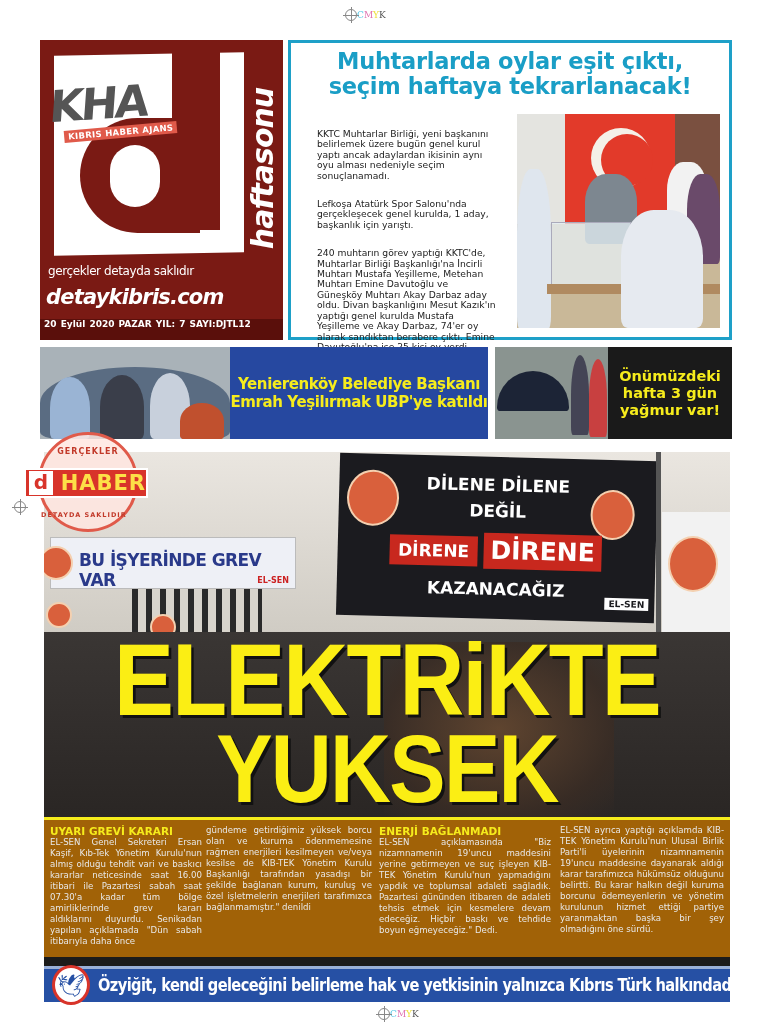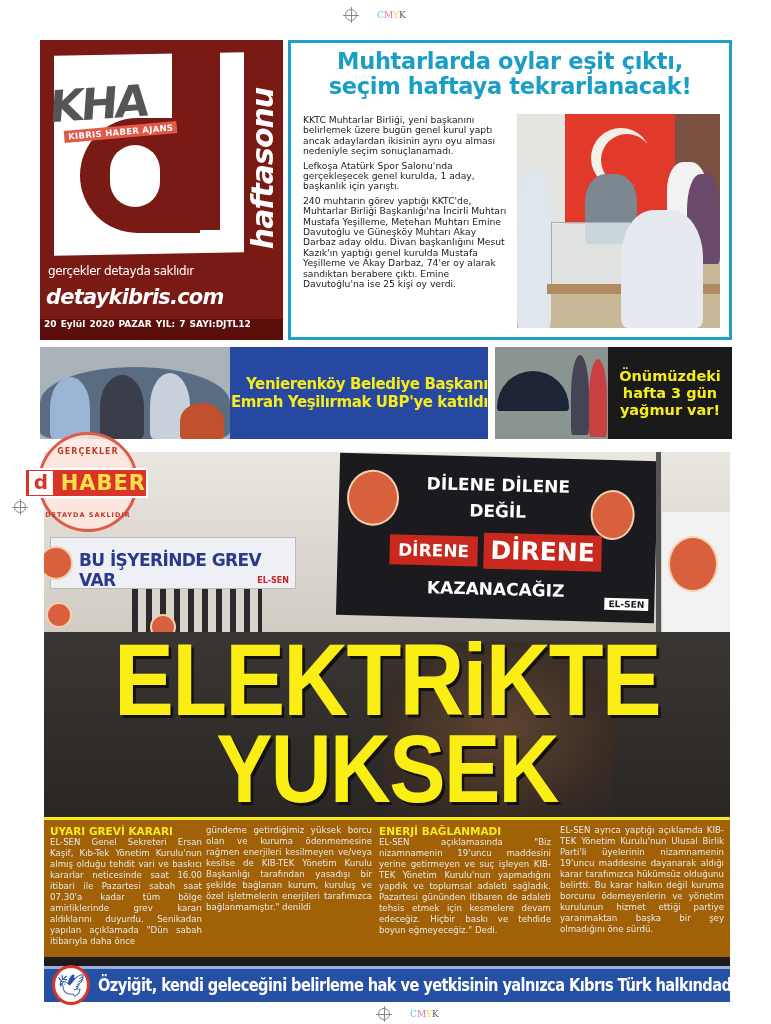--- a/index.html
+++ b/index.html
@@ -1,19 +1,19 @@
 <!DOCTYPE html>
 <html><head>
 <meta charset="utf-8">
 <style>
   * { box-sizing: border-box; margin: 0; padding: 0; }
   html, body { width: 771px; height: 1024px; background: #ffffff; overflow: hidden; }
   body { position: relative; font-family: "DejaVu Sans", sans-serif; }
 
-  .reg-mark { position: absolute; display: flex; align-items: center; gap: 20px; font-family: "DejaVu Serif", serif; font-size: 9px; }
+  .reg-mark { position: absolute; display: flex; align-items: center; gap: 0; font-family: "DejaVu Serif", serif; font-size: 9px; }
   .reg-mark .cross { width: 12px; height: 12px; position: relative; border: 1px solid #888; border-radius: 50%; }
   .reg-mark .cross::before { content: ""; position: absolute; left: -3px; right: -3px; top: 5px; height: 1px; background: #888; }
   .reg-mark .cross::after { content: ""; position: absolute; top: -3px; bottom: -3px; left: 5px; width: 1px; background: #888; }
   .reg-top { left: 345px; top: 9px; }
   .reg-bottom { left: 378px; top: 1008px; }
   .cmyk .c { color: #55c8e8; } .cmyk .m { color: #e070b0; } .cmyk .y { color: #f0e040; } .cmyk .k { color: #555; }
   .side-cross { position: absolute; left: 14px; top: 501px; }
 
   
   .masthead { position: absolute; left: 40px; top: 40px; width: 243px; height: 300px; background: #7a1a14; }
@@ -27,36 +27,36 @@
   .haftasonu { position: absolute; left: 206px; top: 12px; width: 34px; height: 232px; display: flex; align-items: center; justify-content: center; }
   .haftasonu span { transform: rotate(-90deg); white-space: nowrap; font-family: "DejaVu Sans", sans-serif; font-weight: bold; font-style: italic; font-size: 30px; color: #fff; letter-spacing: -1px; }
   .slogan { position: absolute; left: 8px; top: 224px; color: #fff; font-size: 12px; letter-spacing: -0.4px; }
   .site { position: absolute; left: 6px; top: 245px; color: #fff; font-size: 21px; font-weight: bold; font-style: italic; letter-spacing: -0.8px; }
   .dateline { position: absolute; left: 0; top: 279px; width: 243px; height: 21px; background: #5a0f0b; color: #fff; font-size: 9px; font-weight: bold; padding: 0 4px; white-space: nowrap; word-spacing: 1px; }
 
   
   .top-story { position: absolute; left: 288px; top: 40px; width: 444px; height: 300px; border: 3px solid #1ea0c8; background: #fff; }
   .top-title { position: absolute; left: 0; right: 0; top: 6px; text-align: center; color: #1a9ec6; font-weight: bold; font-size: 22.5px; line-height: 25px; letter-spacing: -0.3px; }
   .top-body { position: absolute; left: 8px; top: 68px; width: 215px; font-size: 9.2px; line-height: 10.4px; color: #222; }
-  .top-body p { margin: 4px; }
+  .top-body p { margin: 18px; }
   .top-photo { position: absolute; left: 226px; top: 71px; width: 203px; height: 214px; overflow: hidden; background: #ddd; }
   .ph-wall { position: absolute; left: 0; top: 0; width: 50px; height: 100%; background: #e4e4e0; }
   .ph-flag { position: absolute; left: 48px; top: 0; width: 110px; height: 110px; background: #e23a2a; }
   .ph-cres { position: absolute; left: 74px; top: 14px; width: 60px; height: 60px; border-radius: 50%; background: #f4f0e8; }
   .ph-cres2 { position: absolute; left: 84px; top: 20px; width: 52px; height: 52px; border-radius: 50%; background: #e23a2a; }
   .ph-wood { position: absolute; left: 158px; top: 0; width: 45px; height: 110px; background: #7a5040; }
   .ph-floor { position: absolute; left: 0; top: 110px; width: 100%; height: 104px; background: #c9b898; }
   .ph-person { position: absolute; border-radius: 40% 40% 8% 8%; }
   .ph-box { position: absolute; left: 34px; top: 108px; width: 80px; height: 68px; background: rgba(230,240,245,0.75); border: 1px solid #aab; }
   .ph-table { position: absolute; left: 30px; top: 170px; width: 175px; height: 10px; background: #b08a60; }
 
   
   .sec1-photo { position: absolute; left: 40px; top: 347px; width: 190px; height: 92px; overflow: hidden; background: #a9b2b8; }
   .crowd { position: absolute; border-radius: 50% 50% 10% 10%; }
-  .sec1-box { position: absolute; left: 230px; top: 347px; width: 258px; height: 92px; background: #2648a0; display: flex; align-items: center; justify-content: center; text-align: right; }
+  .sec1-box { position: absolute; left: 230px; top: 347px; width: 258px; height: 92px; background: #2648a0; display: flex; align-items: center; justify-content: center; text-align: center; }
   .sec1-box span { color: #f6ec1c; font-weight: bold; font-size: 15px; line-height: 18px; letter-spacing: -0.4px; }
   .sec2-photo { position: absolute; left: 495px; top: 347px; width: 113px; height: 92px; overflow: hidden; background: #8a9490; }
   .umbrella { position: absolute; left: 2px; top: 24px; width: 72px; height: 40px; background: #1c2436; border-radius: 40px 40px 4px 4px; }
   .sec2-box { position: absolute; left: 608px; top: 347px; width: 124px; height: 92px; background: #1a1a1a; display: flex; align-items: center; justify-content: center; text-align: center; }
   .sec2-box span { color: #f6ec1c; font-weight: bold; font-size: 14.5px; line-height: 17px; }
 
   
   .main-photo { position: absolute; left: 44px; top: 452px; width: 686px; height: 180px; overflow: hidden; background: #d8d4ce; }
   .wall { position: absolute; left: 0; top: 0; width: 100%; height: 100%; background: linear-gradient(#eae6e0, #d0ccc4); }
   .banner-white { position: absolute; left: 6px; top: 85px; width: 246px; height: 52px; background: #eef0f6; border: 1px solid #bbb; }
@@ -67,21 +67,21 @@
   .bb-line { position: absolute; left: 0; right: 0; text-align: center; color: #fff; font-weight: bold; }
   .bb-red { position: absolute; background: #c8281e; color: #fff; font-weight: bold; text-align: center; }
   .bb-els { position: absolute; right: 6px; bottom: 12px; background: #fff; color: #1b1b1f; font-size: 9px; font-weight: bold; padding: 1px 4px; }
   .fence { position: absolute; left: 88px; top: 132px; width: 130px; height: 48px; background: repeating-linear-gradient(90deg, #2a2a2a 0 6px, #d8d4cc 6px 14px); }
   .pole { position: absolute; left: 612px; top: 0; width: 5px; height: 180px; background: #555; }
   .banner-right { position: absolute; left: 618px; top: 60px; width: 68px; height: 120px; background: #f2f2f2; }
 
   .habber-stamp { position: absolute; left: 24px; top: 432px; width: 124px; height: 106px; }
   .stamp-ring { position: absolute; left: 14px; top: 0; width: 100px; height: 100px; border-radius: 50%; border: 3px solid #e05a4a; background: rgba(255,230,225,0.85); }
   .stamp-top { position: absolute; left: 0; right: 0; top: 12px; text-align: center; font-size: 8px; font-weight: bold; color: #c23a2a; letter-spacing: 1px; }
-  .stamp-bot { position: absolute; left: 0; right: 0; bottom: 10px; text-align: center; font-size: 6.5px; font-weight: bold; color: #c23a2a; letter-spacing: 1px; }
+  .stamp-bot { position: absolute; left: 0; right: 0; bottom: 10px; text-align: left; font-size: 6.5px; font-weight: bold; color: #c23a2a; letter-spacing: 1px; }
   .stamp-bar { position: absolute; left: 0; top: 36px; width: 124px; height: 30px; background: #d8342a; border: 2px solid #fff; display: flex; align-items: center; }
   .stamp-d { width: 24px; height: 24px; margin-left: 3px; background: #fff; color: #d8342a; font-weight: bold; font-size: 20px; line-height: 22px; text-align: center; }
   .stamp-txt { flex: 1; text-align: right; color: #fde047; font-weight: bold; font-size: 21px; letter-spacing: 1px; }
 
   .headline-area { position: absolute; left: 44px; top: 632px; width: 686px; height: 185px; background: linear-gradient(#3a3634, #2a2624); overflow: hidden; }
   .headline-area .shade { position: absolute; left: 340px; top: 10px; width: 230px; height: 175px; background: radial-gradient(ellipse at center, #6a4a30 0%, #3a2c24 70%, transparent 100%); opacity: 0.8; }
   .headline { position: absolute; left: 0; right: 0; text-align: center; color: #fbee14; font-family: "Liberation Sans", sans-serif; font-weight: bold; text-shadow: 3px 3px 0 #111; letter-spacing: -2px; transform: scaleX(0.88); transform-origin: center; }
   .hl1 { top: -4px; font-size: 102px; line-height: 104px; }
   .hl2 { top: 88px; font-size: 96px; line-height: 98px; }
 

